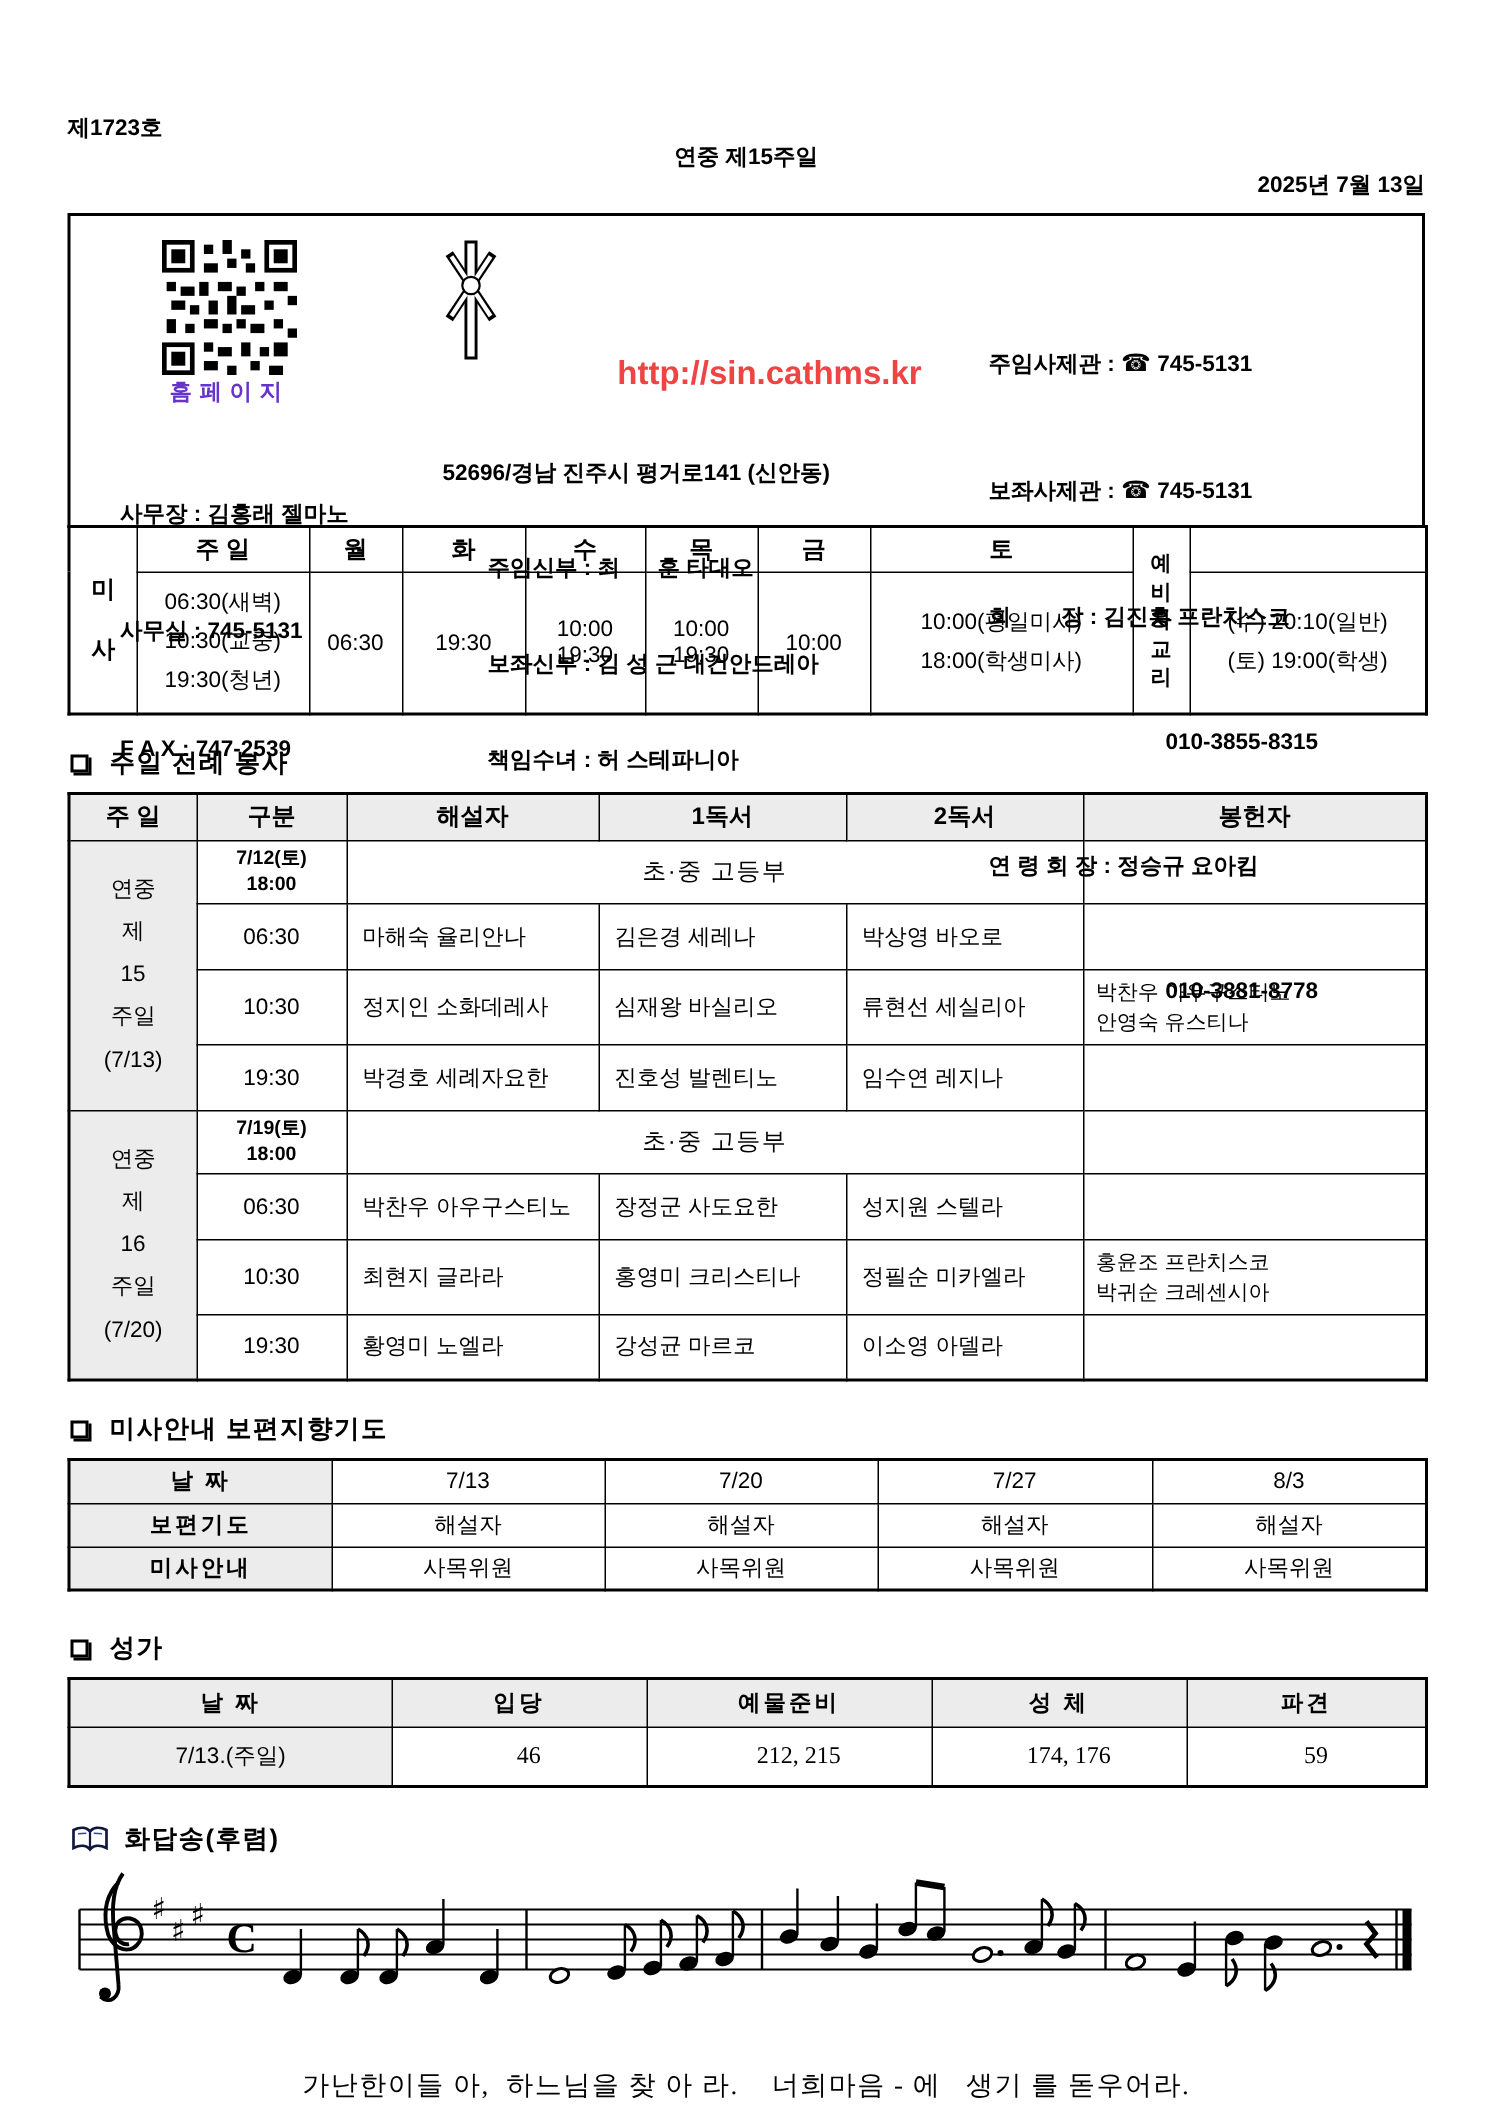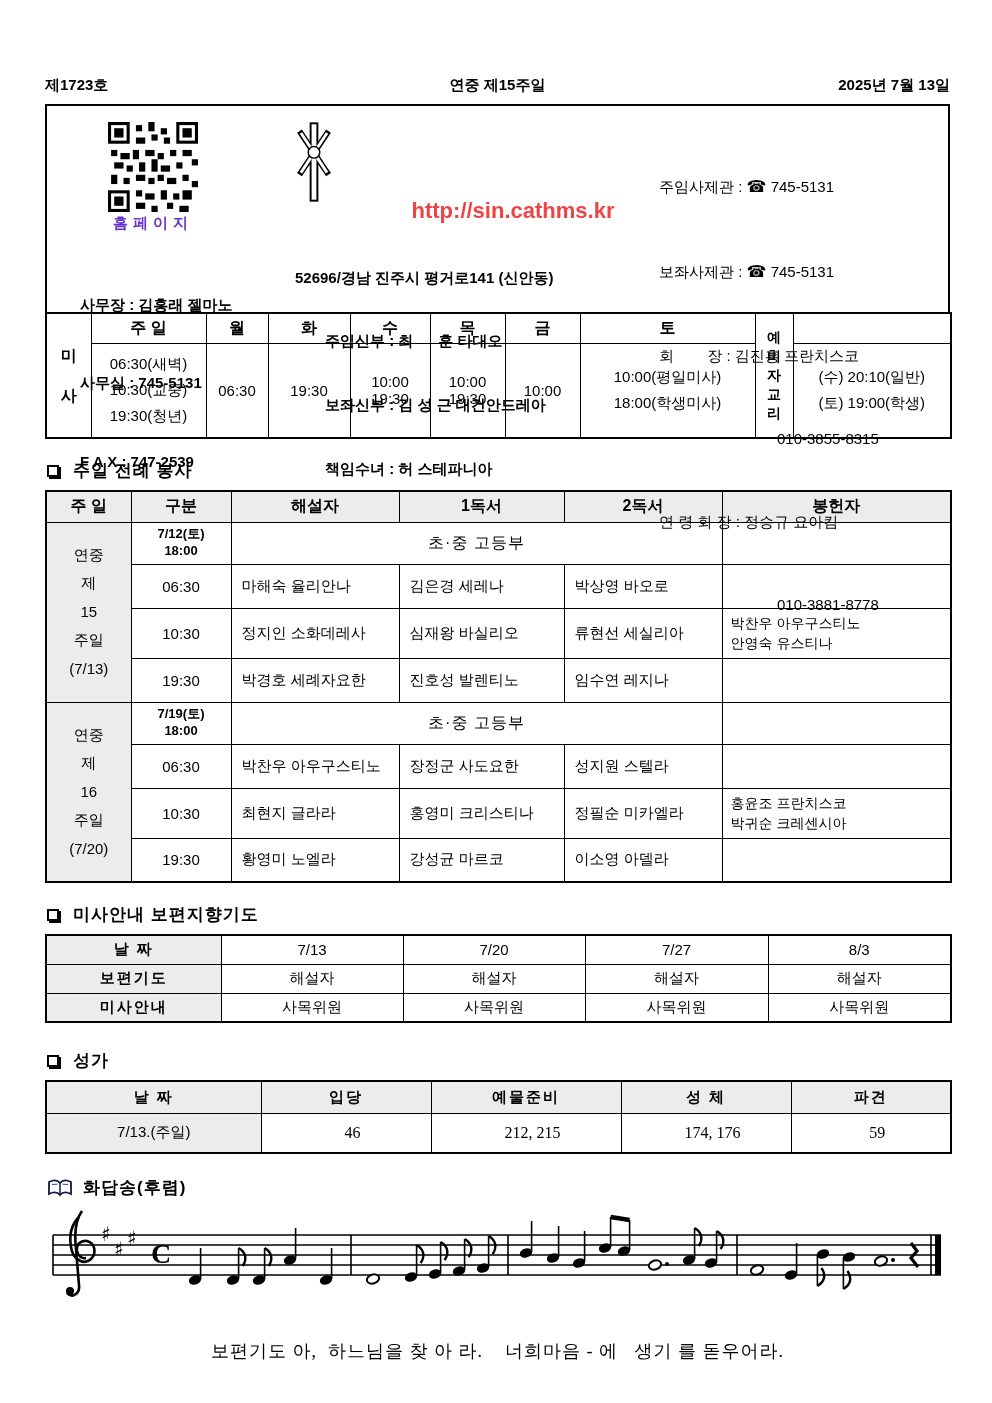--- a/index.html
+++ b/index.html
@@ -5,42 +5,42 @@
   * { box-sizing: border-box; }
   html,body { margin:0; padding:0; }
   body {
     width:992px; height:1403px; background:#fff; color:#000;
     font-family:"Liberation Sans","DejaVu Sans",sans-serif;
     position:relative; overflow:hidden;
   }
   .page { padding:76px 42px 0 45px; width:992px; }
 
   
-  .top-header { display:flex; width:905px; font-size:15px; font-weight:700; margin-bottom:9px; }
+  .top-header { display:flex; width:905px; font-size:15px; font-weight:700; margin-bottom:9px;flex-direction:column; }
   .top-header .lft { flex:1; text-align:left; }
   .top-header .ctr { flex:1.2; text-align:center; }
   .top-header .rgt { flex:1; text-align:right; }
 
   
   .masthead { position:relative; width:905px; height:210px; border:2px solid #000; }
   .qr { position:absolute; left:50px; top:16px; width:112px; height:90px; }
   .homepage { position:absolute; left:38px; top:108px; width:136px; text-align:center;
               color:#6633cc; font-weight:700; font-size:15px; letter-spacing:5px; }
   .office { position:absolute; left:33px; top:133px; font-size:15px; font-weight:700;
             line-height:1.75; white-space:pre; }
   .logo-cross { position:absolute; left:238px; top:10px; width:58px; height:92px; }
   .brand { position:absolute; left:296px; top:8px; width:340px; text-align:center;
            font-size:57px; font-weight:700; color:#0d0df0; letter-spacing:3px;
            -webkit-text-stroke:1.5px #000040; }
   .url { position:absolute; left:296px; top:92px; width:340px; text-align:center;
          color:#ef4444; font-weight:700; font-size:22px; }
   .center-info { position:absolute; left:248px; top:118px; font-size:15px; font-weight:700;
                  line-height:1.42; white-space:pre; }
   .center-info .indent1 { padding-left:30px; }
-  .contacts { position:absolute; left:612px; top:10px; font-size:15px; font-weight:400;
+  .contacts { position:absolute; left:612px; top:28px; font-size:15px; font-weight:700;
               line-height:1.85; white-space:pre; }
   .contacts .crow { display:block; }
   .contacts .indent { padding-left:118px; }
   .phone-glyph { font-size:16px; }
 
   
   table { border-collapse:collapse; table-layout:fixed; width:905px; }
   table, th, td { border:1px solid #000; }
   table { border:2px solid #000; }
   th, td { text-align:center; vertical-align:middle; font-size:15px; padding:1px 2px; }
@@ -546,15 +546,15 @@
           <circle cx="848" cy="53" r="2" fill="#000"></circle>
         </g>
       <g>
           <path d="M866,36 L872,44 L866,51 L873,60" fill="none" stroke="#000" stroke-width="3.2"></path>
         </g>
       <line class="barline" x1="886" y1="28" x2="886" y2="68"></line>
       <rect x="890" y="28" width="6" height="40" fill="#000"></rect>
     </svg>
   </div>
 
-  <div class="lyrics">보편기도 아,  하느님을 찾 아 라.    너희마음 - 에   생기 를 돋우어라.</div>
+  <div class="lyrics">가난한이들 아,  하느님을 찾 아 라.    너희마음 - 에   생기 를 돋우어라.</div>
 
 </div>
 
 </body></html>

